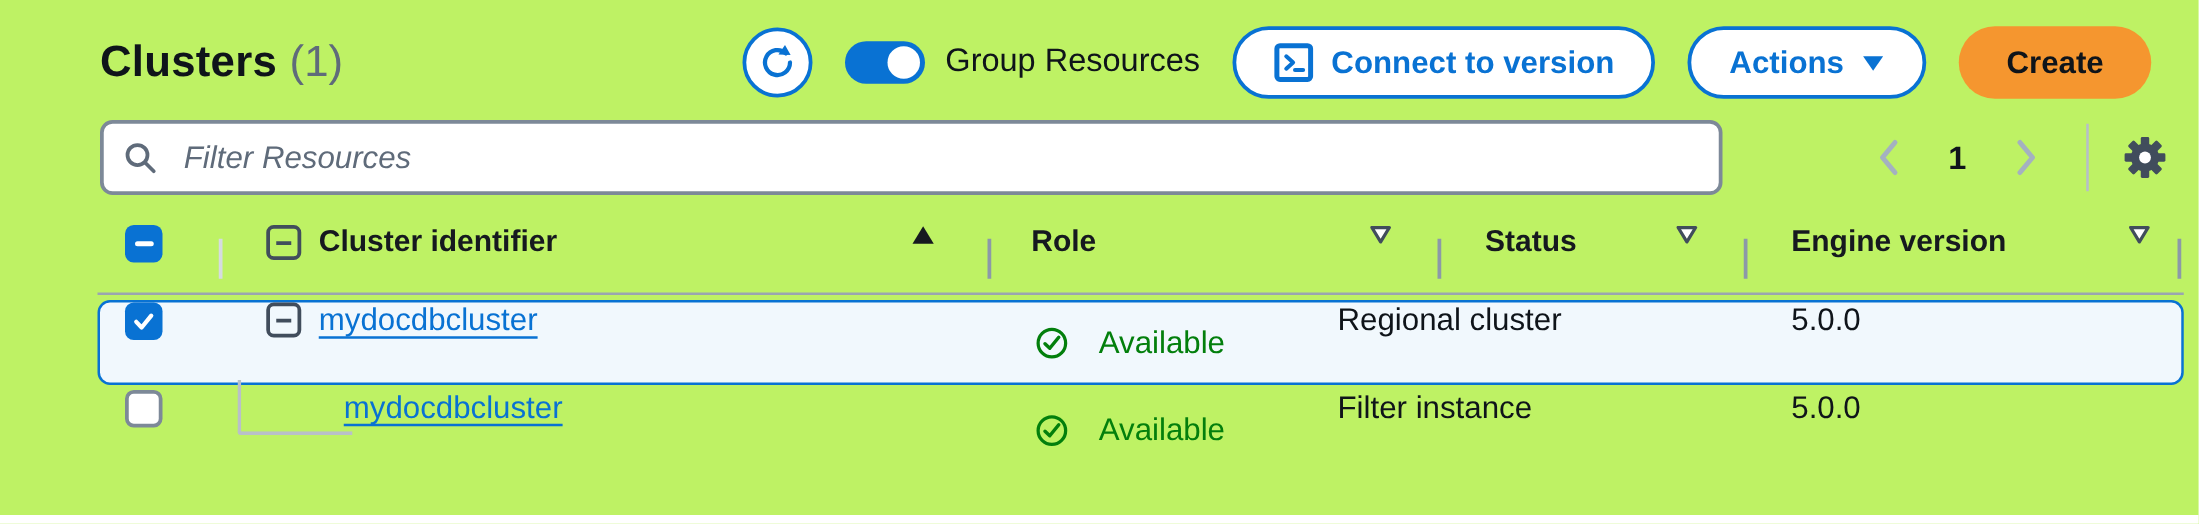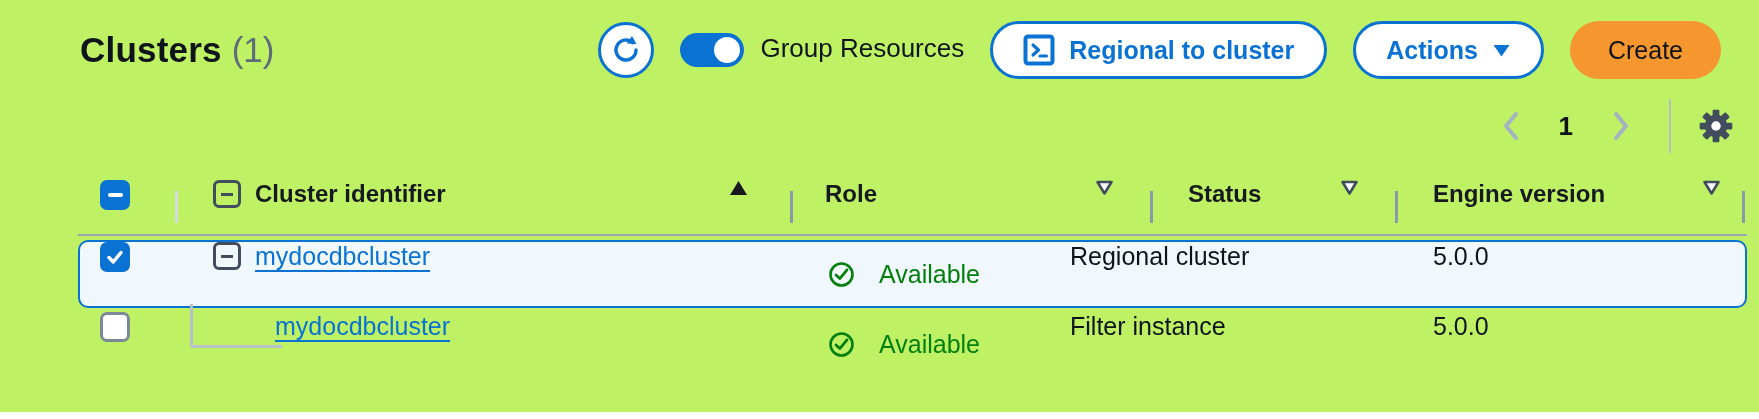--- a/index.html
+++ b/index.html
@@ -20,21 +20,21 @@
 
   .toggle-group { display:flex; align-items:flex-start; gap:16px; }
   .toggle { position:relative; width:64px; height:34px; border-radius:17px; background:#0972d3; }
   .toggle-knob { position:absolute; right:4px; top:4px; width:26px; height:26px; border-radius:50%; background:#fff; }
   .toggle-label { font-size:26px; color:#0f141a; }
 
   .pill-btn { height:58px; display:flex; align-items:center; gap:14px; padding:0 30px;
               border:3px solid #0972d3; border-radius:29px; background:#fff;
               color:#0972d3; font-size:25px; font-weight:700; }
   .create-btn { height:58px; padding:0 38px; border-radius:29px; background:#f5962f;
-                color:#0f141a; font-size:25px; font-weight:400; border:none; }
+                color:#0f141a; font-size:25px; font-weight:700; border:none; }
 
   
   .filterbar { display:flex; align-items:center; padding:4px 18px 0 42px; height:64px; }
   .filter-wrap { position:relative; width:1298px; height:60px; }
   .filter-wrap input { width:100%; height:100%; border:3px solid #7d8998; border-radius:10px;
                        padding:0 20px 0 64px; font-size:25px; font-family:inherit; color:#16191f; outline:none; }
   .filter-wrap input::placeholder { color:#5f6b7a; font-style:italic; }
   .search-icon { position:absolute; left:18px; top:16px; color:#5f6b7a; pointer-events:none; }
 
   .pagination { margin-left:auto; display:flex; align-items:center; }
@@ -115,39 +115,48 @@
       </div>
 
       <button class="pill-btn">
         <span style="display:flex;">
           <svg width="32" height="32" viewBox="0 0 32 32">
             <rect x="2.5" y="2.5" width="27" height="27" rx="2.5" fill="none" stroke="currentColor" stroke-width="4"></rect>
             <polyline points="10,11 15.5,16 10,21" fill="none" stroke="currentColor" stroke-width="3.2" stroke-linecap="round" stroke-linejoin="round"></polyline>
             <line x1="17" y1="22" x2="23.5" y2="22" stroke="currentColor" stroke-width="3.2" stroke-linecap="round"></line>
           </svg>
         </span>
-        <span>Regional to cluster</span>
+        <span>Connect to version</span>
       </button>
 
       <button class="pill-btn">
         <span>Actions</span>
         <span style="display:flex;">
           <svg width="19" height="15" viewBox="0 0 19 15">
               <polygon points="1.5,2 17.5,2 9.5,13.5" fill="#0972d3"></polygon>
             </svg>
         </span>
       </button>
 
       <button class="create-btn">
         <span>Create</span>
       </button>
     </div>
   </div>
 
   <div class="filterbar">
+    <div class="filter-wrap">
+      <span class="search-icon">
+        <svg width="28" height="28" viewBox="0 0 28 28">
+          <circle cx="12" cy="12" r="8" fill="none" stroke="currentColor" stroke-width="3"></circle>
+          <line x1="18" y1="18" x2="25" y2="25" stroke="currentColor" stroke-width="3" stroke-linecap="round"></line>
+        </svg>
+      </span>
+      <input type="text" placeholder="Filter Resources" style="">
+    </div>
 
     <div class="pagination">
       <button class="pg-btn">
         <span style="display:flex;">
           <svg width="22" height="34" viewBox="0 0 22 34">
               <polyline points="16,5 6,17 16,29" fill="none" stroke="currentColor" stroke-width="4" stroke-linecap="round" stroke-linejoin="round"></polyline>
             </svg>
         </span>
       </button>
       <span class="pg-num">1</span>

